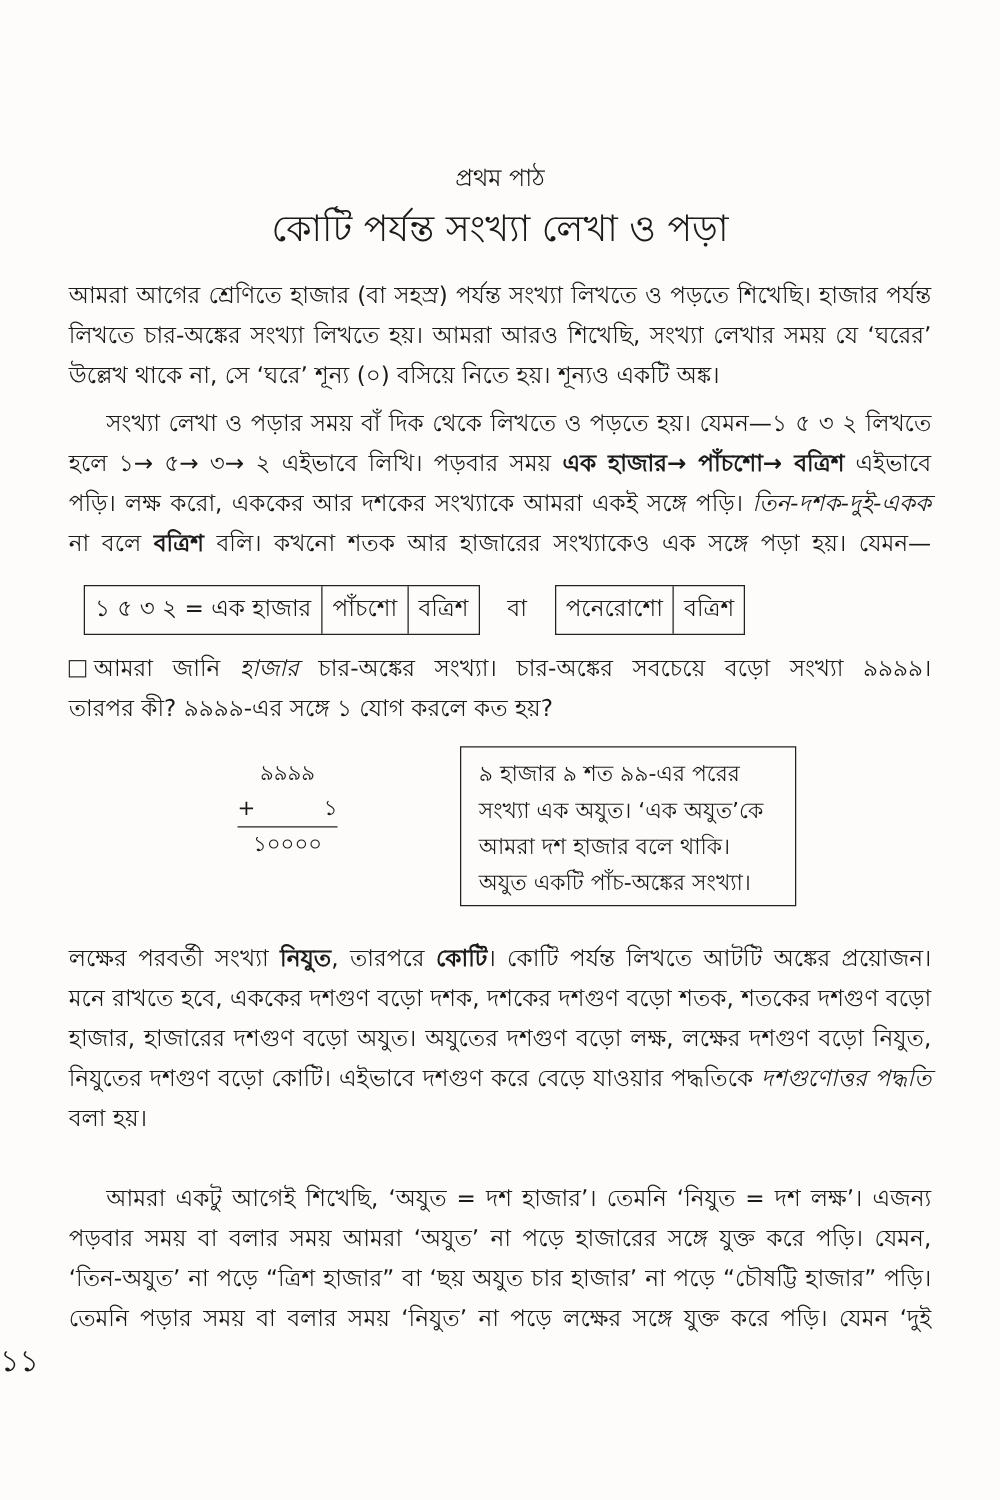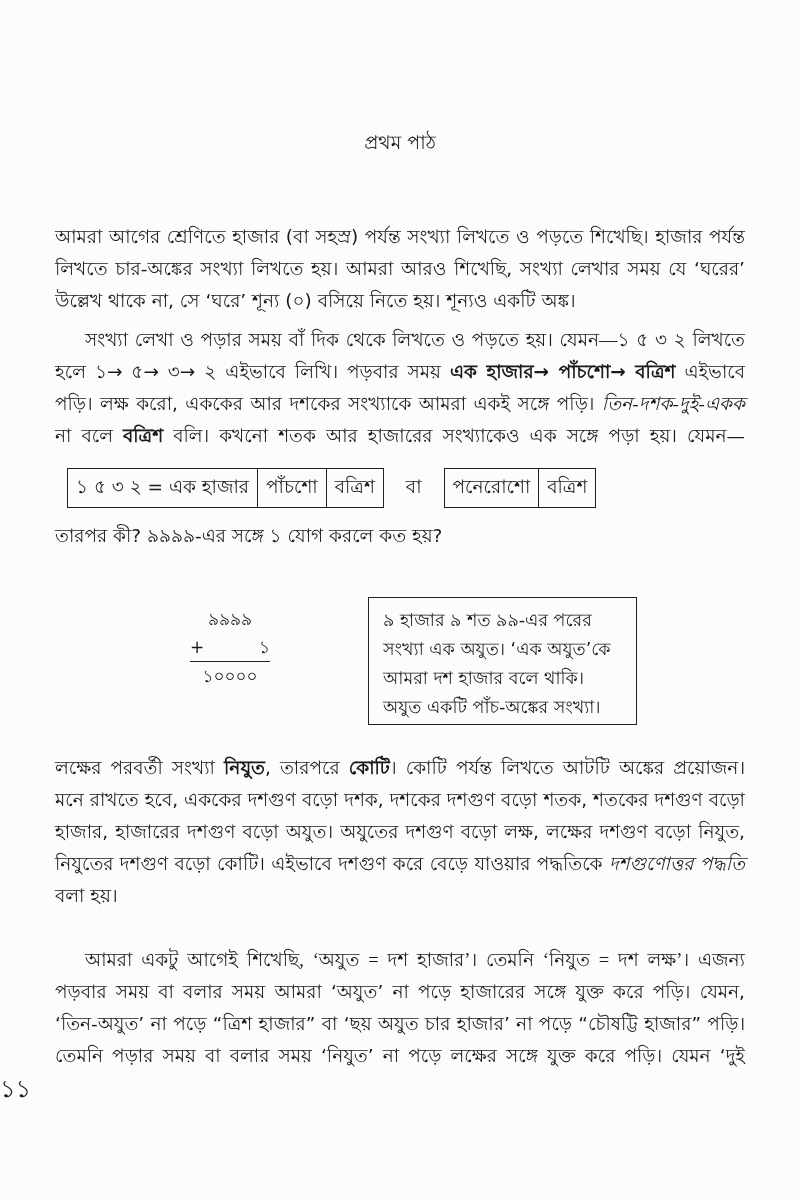--- a/index.html
+++ b/index.html
@@ -15,21 +15,21 @@
     position: absolute; top: 128px; left: 0; width: 800px; text-align: center;
     font-size: 19px;
   }
   .chapter-title {
     position: absolute; top: 160px; left: 0; width: 800px; text-align: center;
     font-size: 29px;
   }
   .para { position: absolute; left: 55px; width: 690px; font-size: 18.5px; line-height: 32px; margin: 0; }
   .line { display: block; white-space: nowrap; text-align: justify; text-align-last: justify; }
   .line.last { text-align-last: left; }
-  .line.ind { padding-left: 30px; font-family: Liberation Serif, serif; }
+  .line.ind { padding-left: 30px; }
   b { font-weight: bold; }
   i { font-style: italic; }
 
   .eq-row { position: absolute; top: 468px; left: 67px; height: 40px; display: flex; align-items: center; font-size: 18.5px; }
   .eq-box { display: flex; border: 1.5px solid #222; height: 38px; }
   .eq-cell { padding: 0 8px; display: flex; align-items: center; border-right: 1.5px solid #222; white-space: nowrap; }
   .eq-cell:last-child { border-right: none; }
   .eq-or { margin: 0 22px; }
 
   .sum-block { position: absolute; top: 605px; left: 190px; width: 80px; font-size: 17px; }
@@ -45,20 +45,21 @@
 
   .checkbox-icon { display: inline-block; width: 12px; height: 12px; border: 1.5px solid #333; margin-right: 6px; vertical-align: -1px; }
   .page-number { position: absolute; top: 1070px; left: 0; width: 800px; text-align: left; font-size: 24px; }
 </style>
 </head>
 <body>
 
 <div class="page">
 
   <div class="lesson-label">প্রথম পাঠ</div>
+  <div class="chapter-title">কোটি পর্যন্ত সংখ্যা লেখা ও পড়া</div>
 
   <div class="para" style="top:221px;">
     <span class="line">আমরা আগের শ্রেণিতে হাজার (বা সহস্র) পর্যন্ত সংখ্যা লিখতে ও পড়তে শিখেছি। হাজার পর্যন্ত</span>
     <span class="line">লিখতে চার-অঙ্কের সংখ্যা লিখতে হয়। আমরা আরও শিখেছি, সংখ্যা লেখার সময় যে ‘ঘরের’</span>
     <span class="line last">উল্লেখ থাকে না, সে ‘ঘরে’ শূন্য (০) বসিয়ে নিতে হয়। শূন্যও একটি অঙ্ক।</span>
   </div>
 
   <div class="para" style="top:324px;">
     <span class="line ind">সংখ্যা লেখা ও পড়ার সময় বাঁ দিক থেকে লিখতে ও পড়তে হয়। যেমন—১ ৫ ৩ ২ লিখতে</span>
     <span class="line"><span>হলে ১→ ৫→ ৩→ ২ এইভাবে লিখি। পড়বার সময় </span><b>এক হাজার→ পাঁচশো→ বত্রিশ</b><span> এইভাবে</span></span>
@@ -73,20 +74,21 @@
       <div class="eq-cell">বত্রিশ</div>
     </div>
     <span class="eq-or">বা</span>
     <div class="eq-box">
       <div class="eq-cell">পনেরোশো</div>
       <div class="eq-cell">বত্রিশ</div>
     </div>
   </div>
 
   <div class="para" style="top:520px;">
+    <span class="line"><span class="checkbox-icon"></span><span>আমরা জানি </span><i>হাজার</i><span> চার-অঙ্কের সংখ্যা। চার-অঙ্কের সবচেয়ে বড়ো সংখ্যা ৯৯৯৯।</span></span>
     <span class="line last">তারপর কী? ৯৯৯৯-এর সঙ্গে ১ যোগ করলে কত হয়?</span>
   </div>
 
   <div class="sum-block">
     <span class="sum-line sum-top">৯৯৯৯</span>
     <span class="sum-line sum-plus">
         <span>+</span>
         <span>১</span>
       </span>
     <span class="sum-line sum-top">১০০০০</span>

